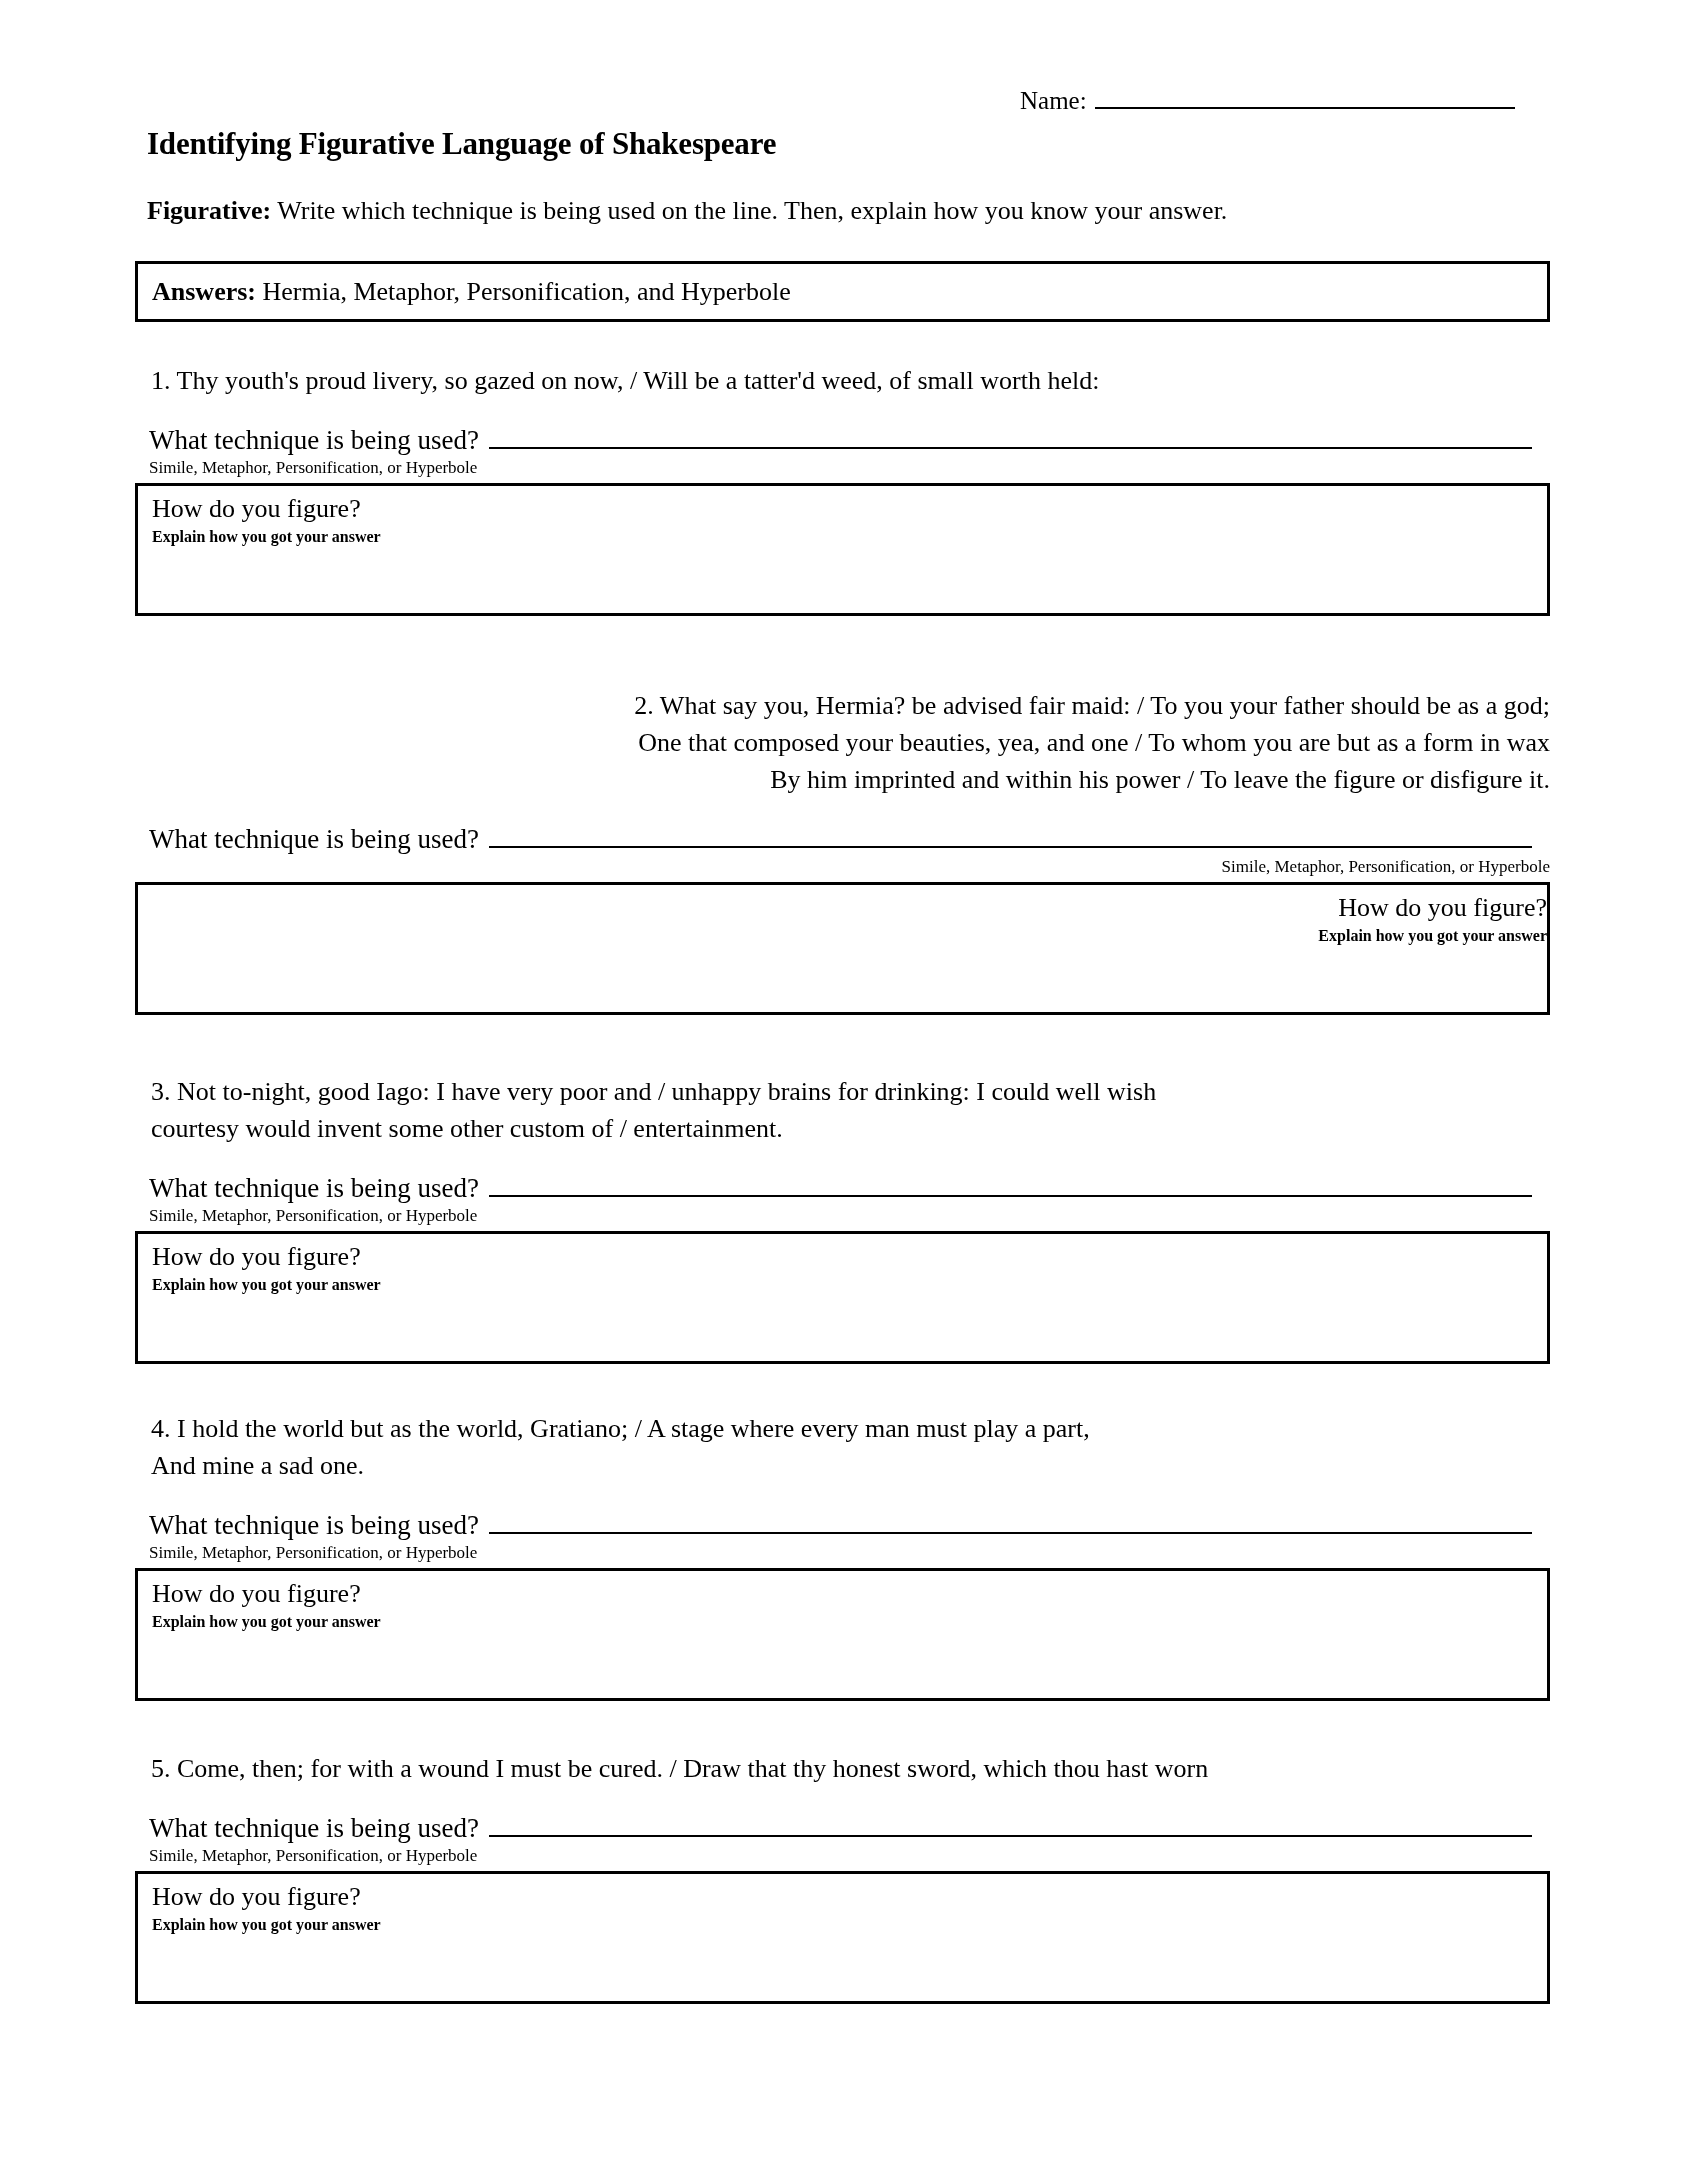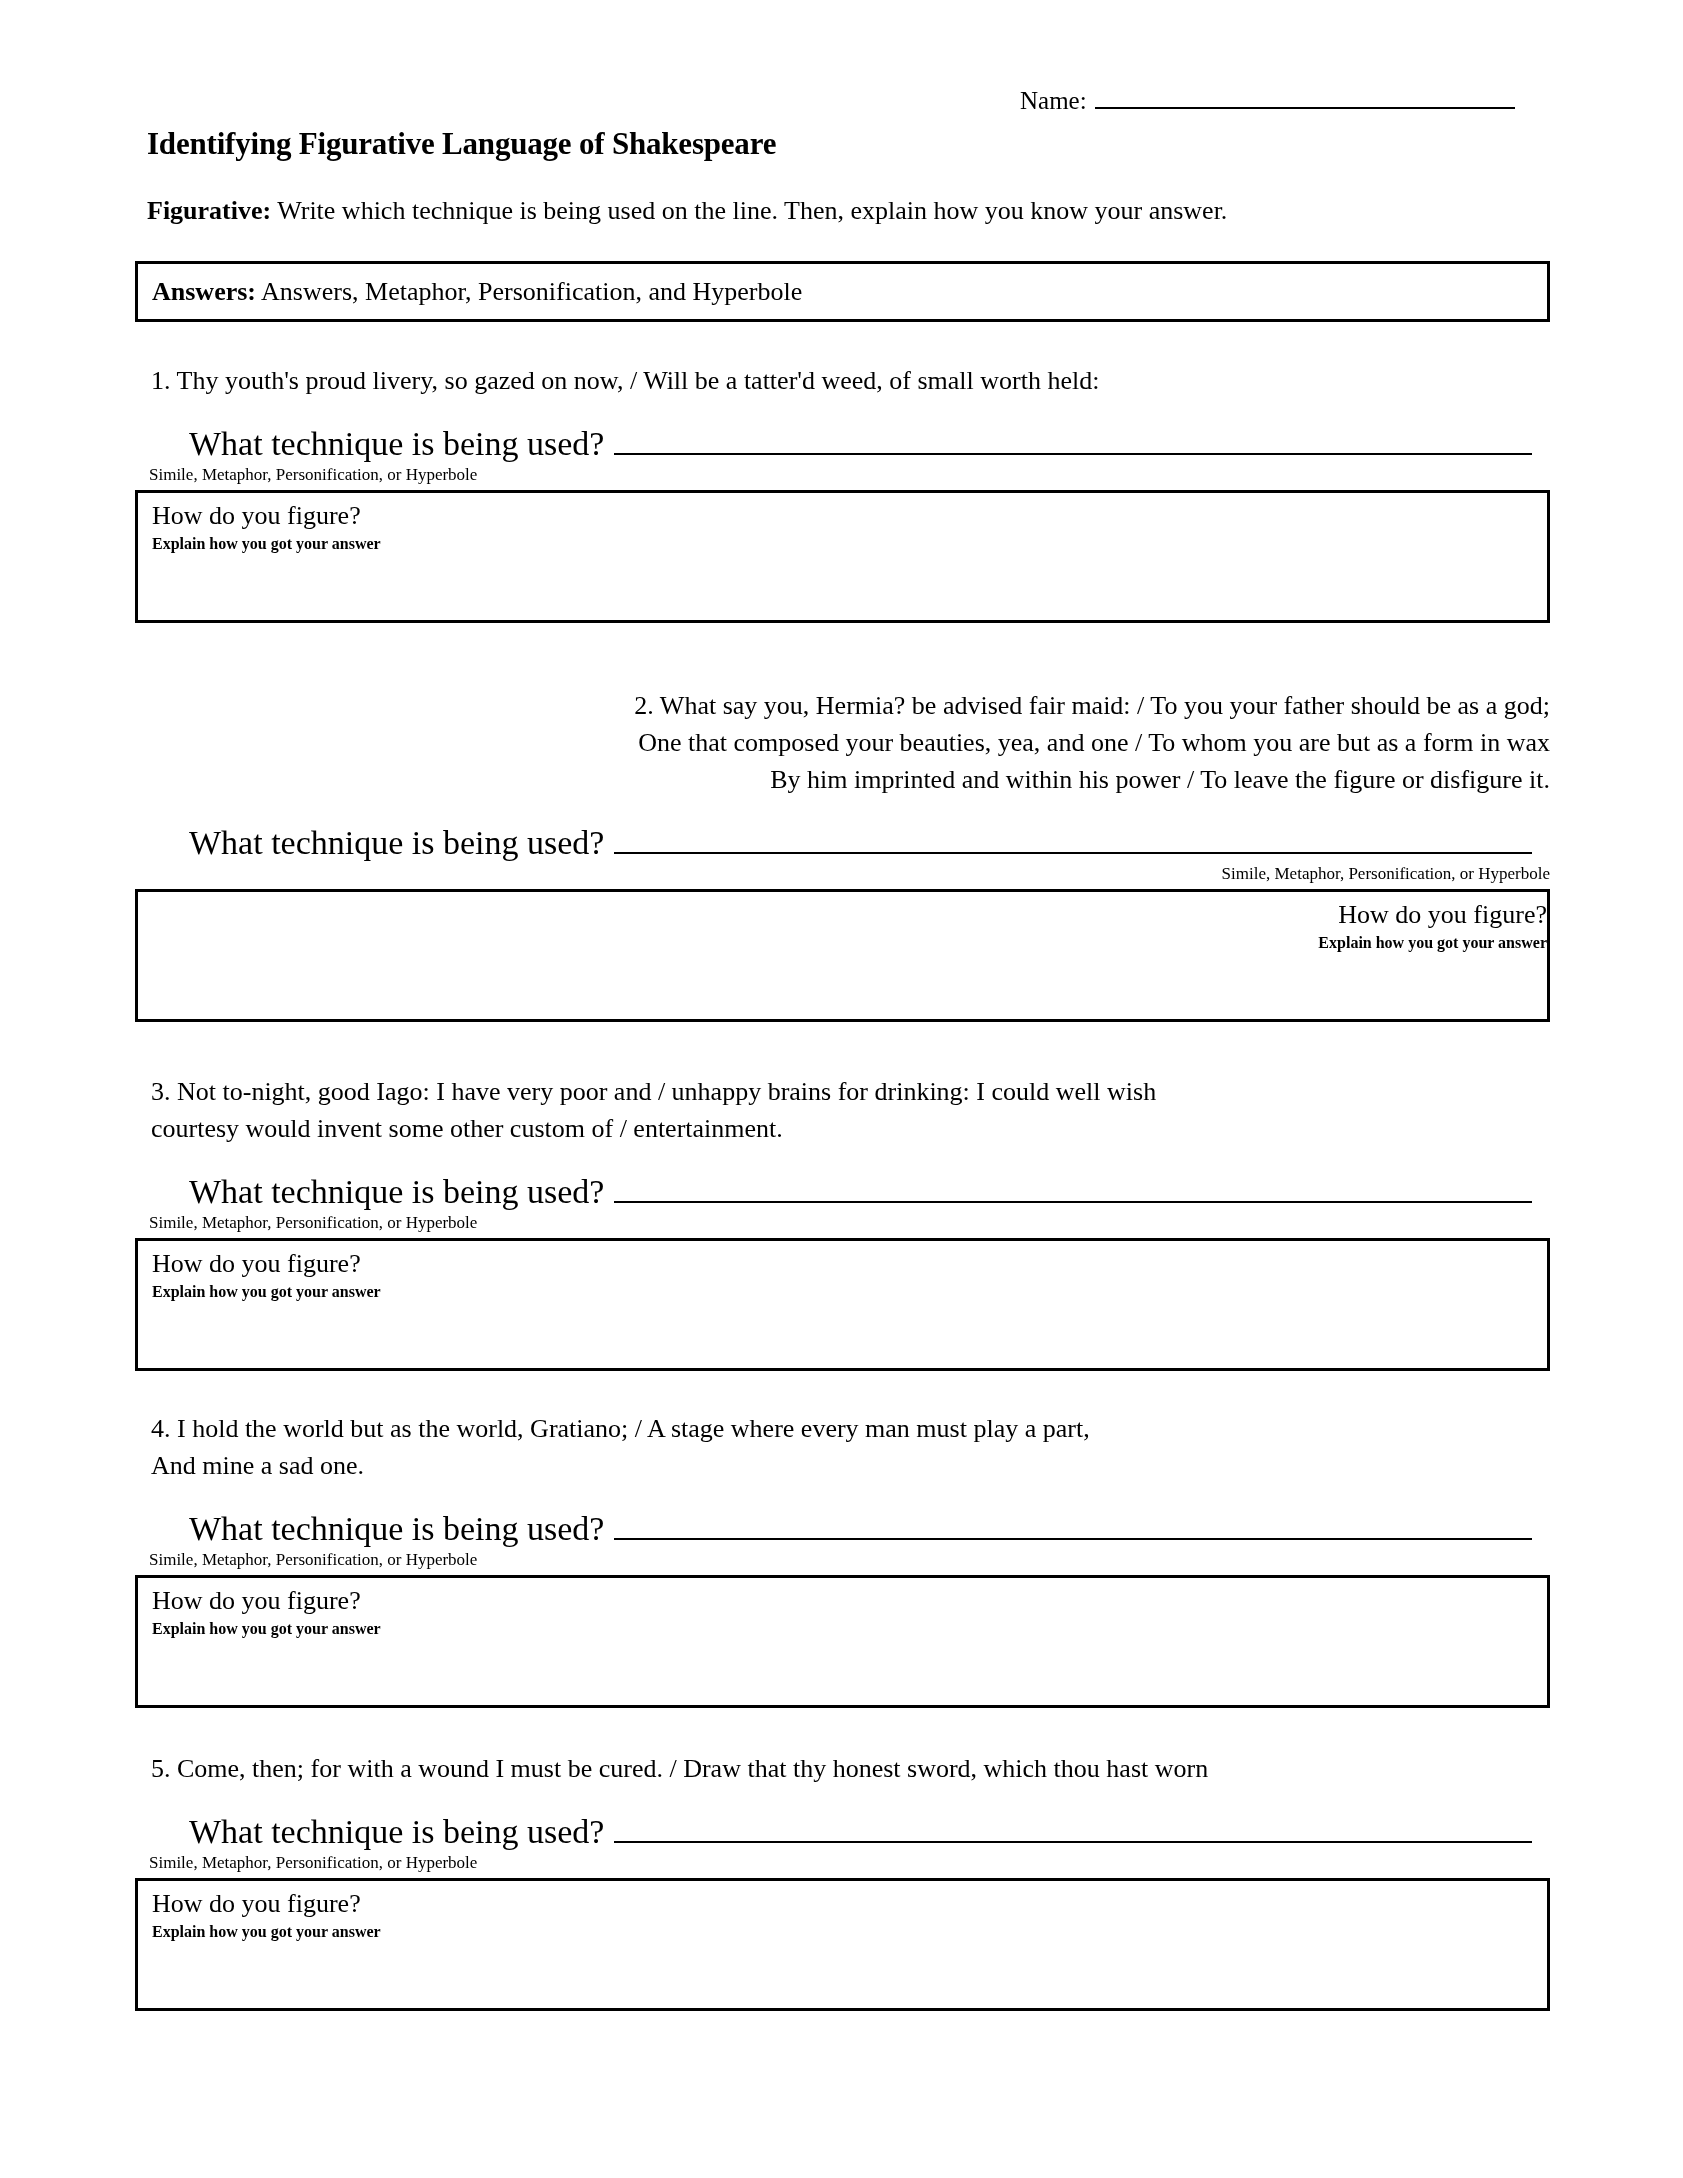--- a/index.html
+++ b/index.html
@@ -97,24 +97,23 @@
     white-space: pre-line;
   }
 
   .technique-row {
     display: flex;
     align-items: baseline;
     padding-left: 14px;
     margin-top: 26px;
   }
   .technique-label {
-    font-size: 34px;
+    font-size: 27px;
     white-space: nowrap;
     padding-right: 10px;
-    margin-left: 40px;
   }
   .technique-rule {
     flex: 1 1 auto;
     border-bottom: 2.5px solid #000;
     height: 20px;
     margin-right: 18px;
   }
 
   .hint {
     padding-left: 14px;
@@ -155,21 +154,21 @@
   </div>
 
   <div class="title">Identifying Figurative Language of Shakespeare</div>
 
   <div class="directions">
     <span class="lbl">Figurative:</span><span> Write which technique is being used on the line.  Then, explain how you know your answer.</span>
   </div>
 
   <div class="answers-box">
     <div class="answers-text">
-      <span class="lbl">Answers:</span><span> Answers, Metaphor, Personification, and Hyperbole</span>
+      <span class="lbl">Answers:</span><span> Hermia, Metaphor, Personification, and Hyperbole</span>
     </div>
   </div>
 
   <div id="questions-root">
       <div class="qblock" style="top: 362px;">
         <div class="qtext">1.  Thy youth's proud livery, so gazed on now, / Will be a tatter'd weed, of small worth held:</div>
         <div class="technique-row">
           <span class="technique-label">What technique is being used?</span>
           <span class="technique-rule"></span>
         </div>

